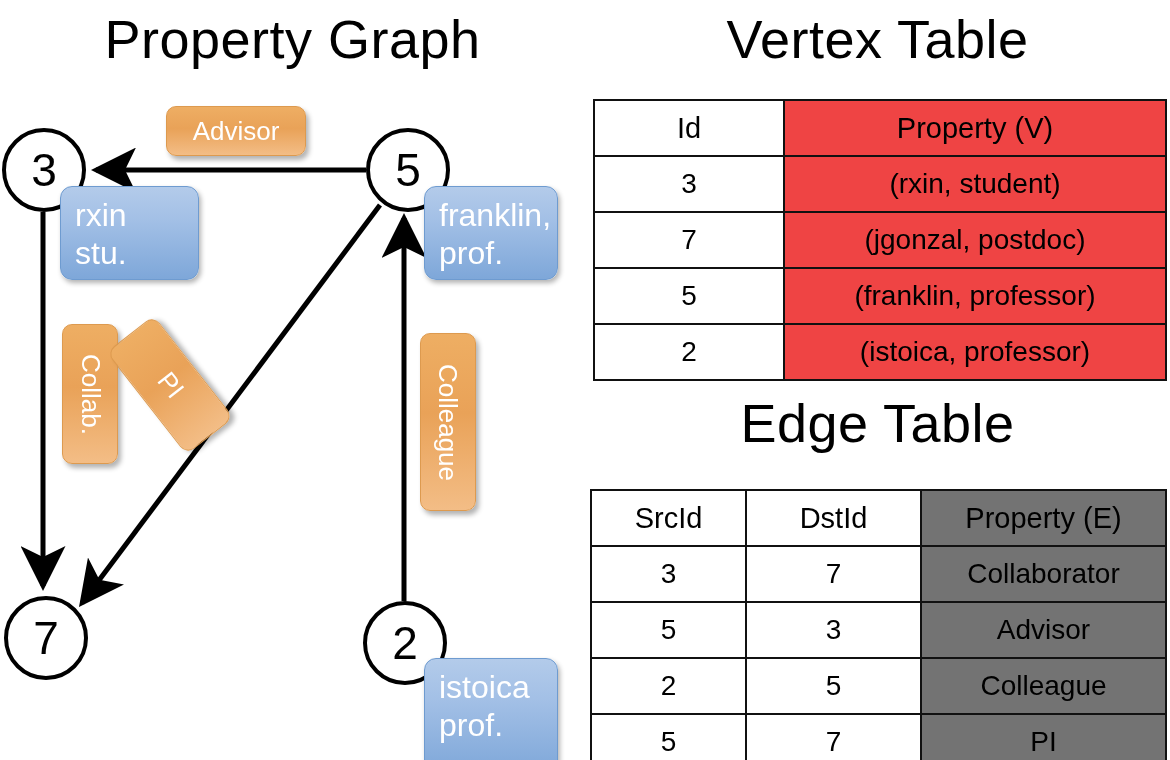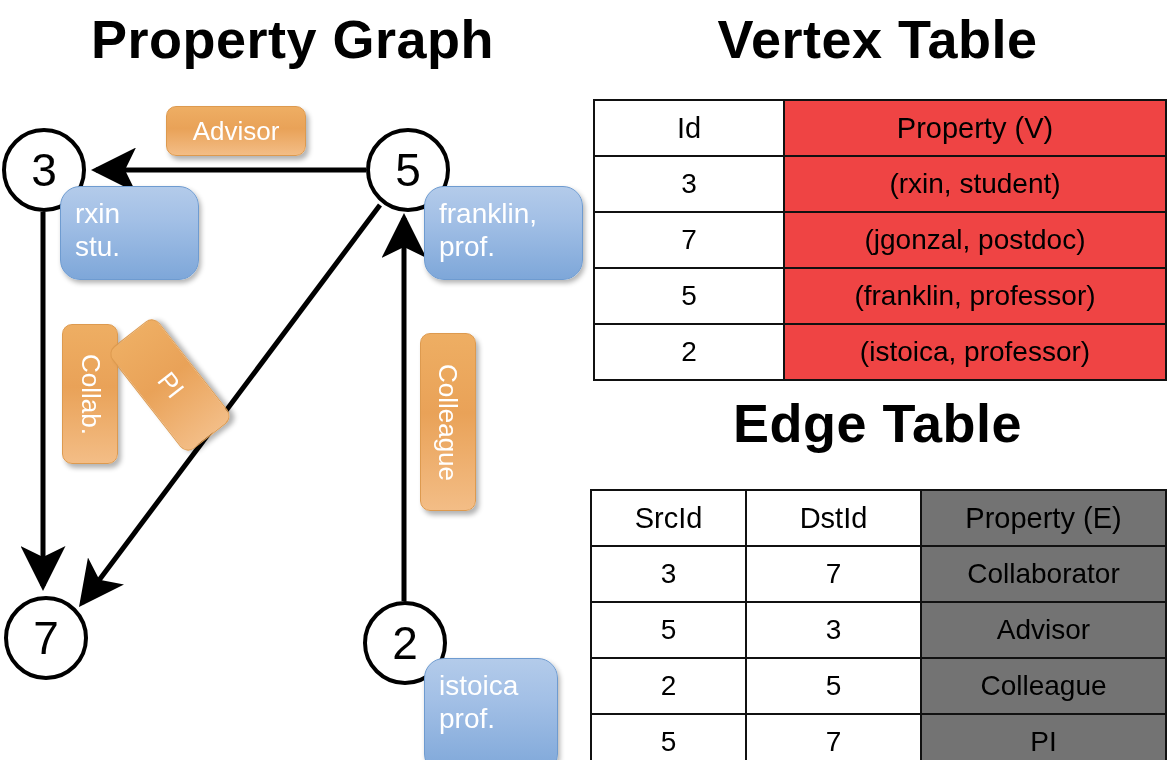--- a/index.html
+++ b/index.html
@@ -12,21 +12,21 @@
     overflow: hidden;
     font-family: "Liberation Sans", sans-serif;
     color: #000;
   }
   .panel { position: absolute; }
 
   
   .big-title {
     position: absolute;
     font-family: "Liberation Sans", sans-serif;
-    font-weight: 700;
+    font-weight: 400;
     color: #000;
     letter-spacing: 0.5px;
     white-space: nowrap;
   }
   #title-property-graph { left: 0; top: 8px; width: 585px; text-align: center; font-size: 54px; }
   #title-vertex-table   { left: 585px; top: 8px; width: 585px; text-align: center; font-size: 54px; }
   #title-edge-table     { left: 585px; top: 392px; width: 585px; text-align: center; font-size: 54px; }
 
   
   #graph-area {
@@ -46,28 +46,28 @@
     font-weight: 300;
     font-size: 46px;
     line-height: 1;
     color: #000;
     z-index: 3;
   }
 
   
   .prop-box {
     position: absolute;
-    border-radius: 20px;
+    border-radius: 12px;
     background: linear-gradient(180deg, #b3cbea 0%, #a3c0e6 35%, #7ea7d9 100%);
     border: 1px solid #6e9bd0;
     box-shadow: 2px 3px 5px rgba(0,0,0,0.30);
     color: #ffffff;
     font-family: "Liberation Sans", sans-serif;
     font-weight: 300;
-    font-size: 28px;
+    font-size: 32px;
     line-height: 1.18;
     padding: 10px 0 10px 14px;
     box-sizing: border-box;
     z-index: 5;
     white-space: pre-line;
   }
 
   
   .edge-label {
     position: absolute;
@@ -161,21 +161,21 @@
   <div class="node-circle" style="left:4px;   top:596px;">
     <span>7</span>
   </div>
   <div class="node-circle" style="left:363px; top:601px;">
     <span>2</span>
   </div>
 
   <div class="prop-box" style="left:60px;  top:186px; width:139px; height:94px;">rxin
 stu.</div>
 
-  <div class="prop-box" style="left:424px; top:186px; width:159px; height:94px;">franklin,
+  <div class="prop-box" style="left:424px; top:186px; width:134px; height:94px;">franklin,
 prof.</div>
 
 
   <div class="prop-box" style="left:424px; top:658px; width:134px; height:116px;">istoica
 prof.</div>
 
   <div class="edge-label" id="label-advisor">
     <span>Advisor</span>
   </div>
 

